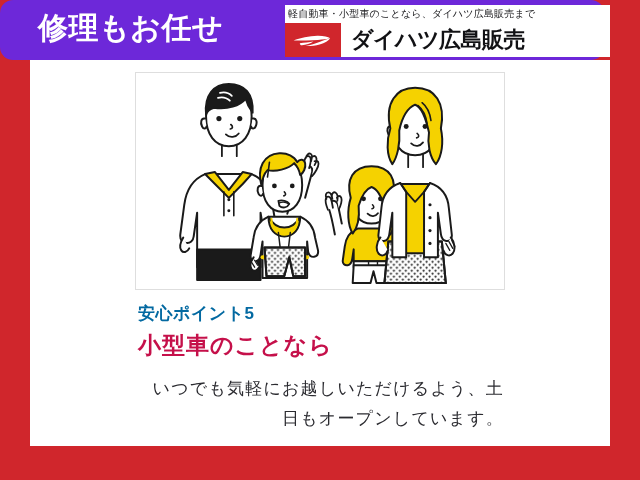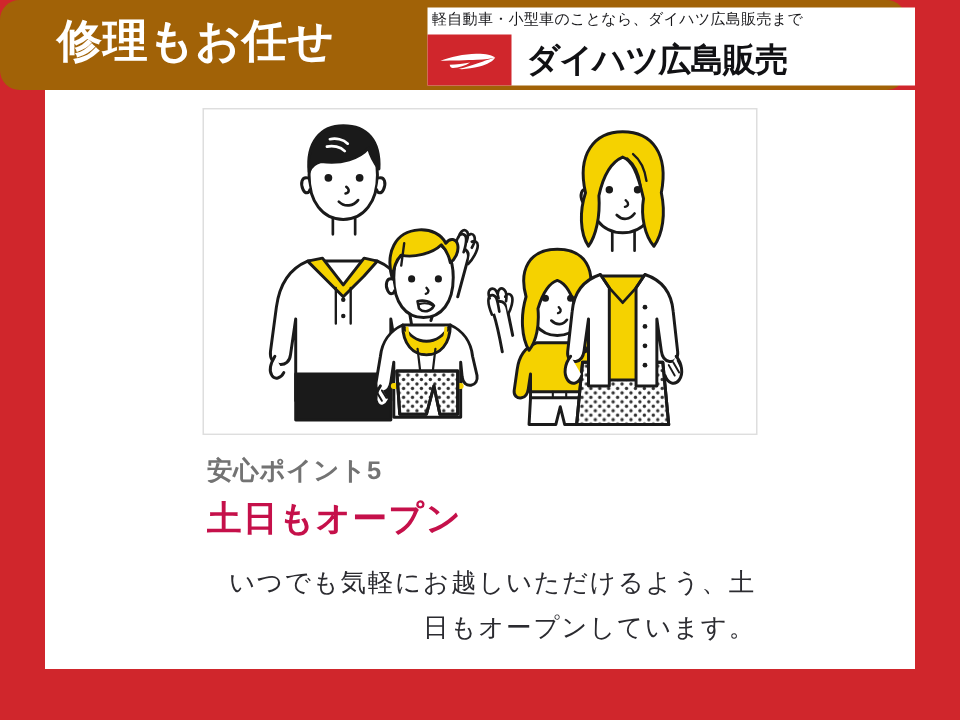--- a/index.html
+++ b/index.html
@@ -22,21 +22,21 @@
     box-sizing: border-box;
   }
 
   
   #header {
     position: absolute;
     left: 0;
     top: 0;
     width: 604px;
     height: 60px;
-    background: #a16207;
+    background: #6d28d9;
     border-radius: 13px;
   }
 
   #header-title {
     position: absolute;
     left: 38px;
     top: 11px;
     font-size: 30px;
     font-weight: bold;
     color: #ffffff;
@@ -138,21 +138,21 @@
   #text-block {
     position: absolute;
     left: 108px;
     top: 242px;
     width: 420px;
   }
 
   #point-label {
     font-size: 17px;
     font-weight: bold;
-    color: #737373;
+    color: #0369a1;
     letter-spacing: 0.5px;
     line-height: 24px;
     margin: 0 0 4px 0;
     white-space: nowrap;
   }
 
   #headline {
     font-size: 23px;
     font-weight: bold;
     color: #c5104a;
@@ -395,17 +395,17 @@
 
           <path d="M277 71 C281 75 286 74 289 70" stroke-width="1.8"></path>
 
           <path d="M274 82 L274 95 M289 82 L289 95" stroke-width="1.8"></path>
         </g>
       </svg>
     </div>
 
     <div id="text-block">
       <div id="point-label">安心ポイント5</div>
-      <div id="headline">土日もオープン</div>
+      <div id="headline">小型車のことなら</div>
       <p id="body-text">いつでも気軽にお越しいただけるよう、土日もオープンしています。</p>
     </div>
   </div>
 </div>
 
 </body></html>

